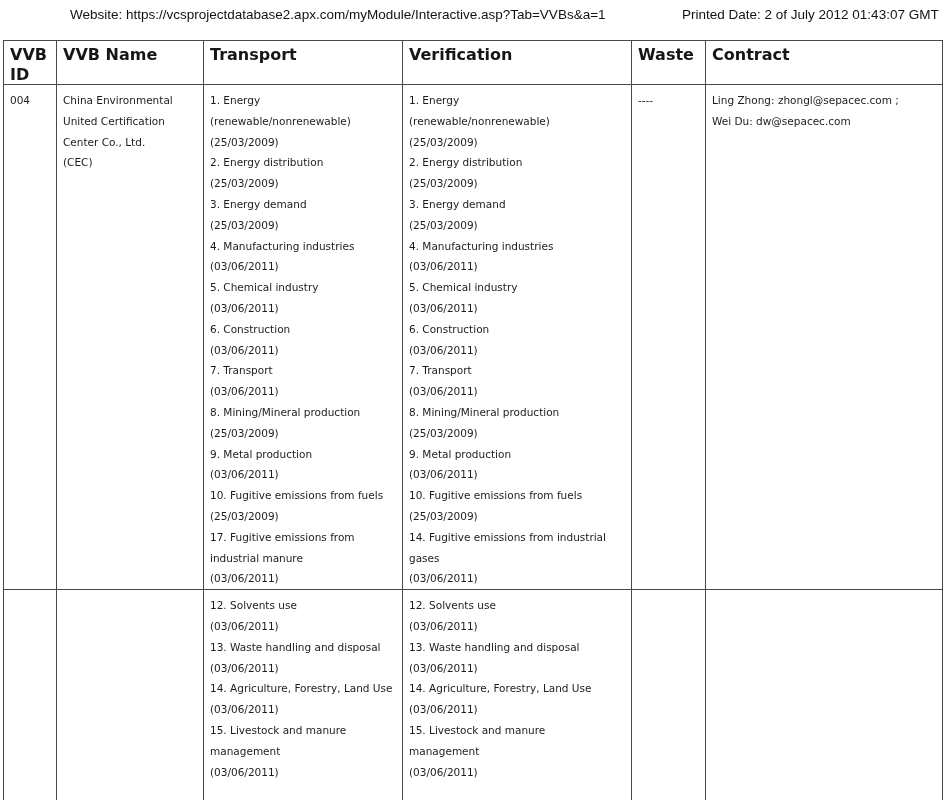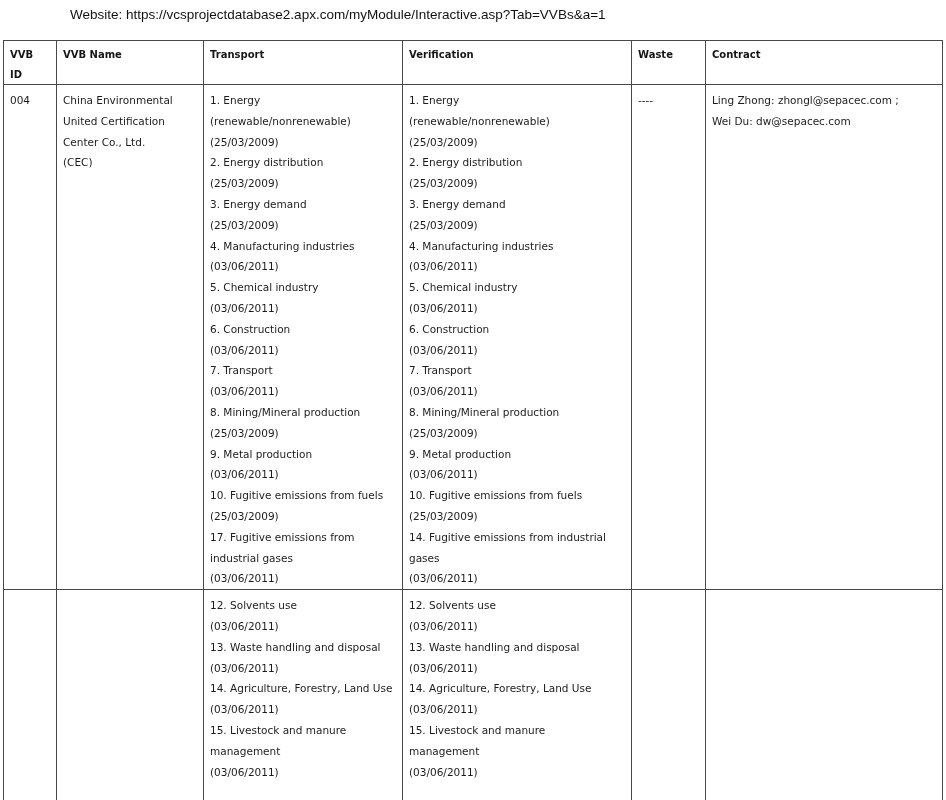--- a/index.html
+++ b/index.html
@@ -24,39 +24,40 @@
     border-collapse: collapse;
     table-layout: fixed;
   }
   .vvb-table th, .vvb-table td {
     border: 1px solid #484848;
     vertical-align: top;
     overflow: hidden;
     text-align: left;
   }
   .vvb-table th {
-    font-size: 10px; font-weight: bold; color: #161616;
+    font-size: 16px; font-weight: bold; color: #161616;
     line-height: 19.5px;
     padding: 4px 6px 0 6px;
   }
   .vvb-table td {
     font-size: 10.5px; color: #1c1c1c;
     line-height: 20.8px;
     padding: 5px 3px 0 6px;
   }
   .line { white-space: pre; }
   tr.header-row   { height: 40px; }
   tr.data-row-1   { height: 498px; }
   tr.data-row-2   { height: 212px; }
 </style>
 </head>
 <body>
 
 <div class="doc-header">
   <span class="website">Website: https://vcsprojectdatabase2.apx.com/myModule/Interactive.asp?Tab=VVBs&amp;a=1</span>
+  <span class="printed-date">Printed Date: 2 of July 2012 01:43:07 GMT</span>
 </div>
 
 <table class="vvb-table">
   <colgroup>
     <col style="width:53px">
     <col style="width:147px">
     <col style="width:199px">
     <col style="width:229px">
     <col style="width:74px">
     <col style="width:237px">
@@ -111,21 +112,21 @@
           <div class="line">(03/06/2011)</div>
           <div class="line">7. Transport</div>
           <div class="line">(03/06/2011)</div>
           <div class="line">8. Mining/Mineral production</div>
           <div class="line">(25/03/2009)</div>
           <div class="line">9. Metal production</div>
           <div class="line">(03/06/2011)</div>
           <div class="line">10. Fugitive emissions from fuels</div>
           <div class="line">(25/03/2009)</div>
           <div class="line">17. Fugitive emissions from</div>
-          <div class="line">industrial gases</div>
+          <div class="line">industrial manure</div>
           <div class="line">(03/06/2011)</div>
         </td>
       <td>
           <div class="line">1. Energy</div>
           <div class="line">(renewable/nonrenewable)</div>
           <div class="line">(25/03/2009)</div>
           <div class="line">2. Energy distribution</div>
           <div class="line">(25/03/2009)</div>
           <div class="line">3. Energy demand</div>
           <div class="line">(25/03/2009)</div>

